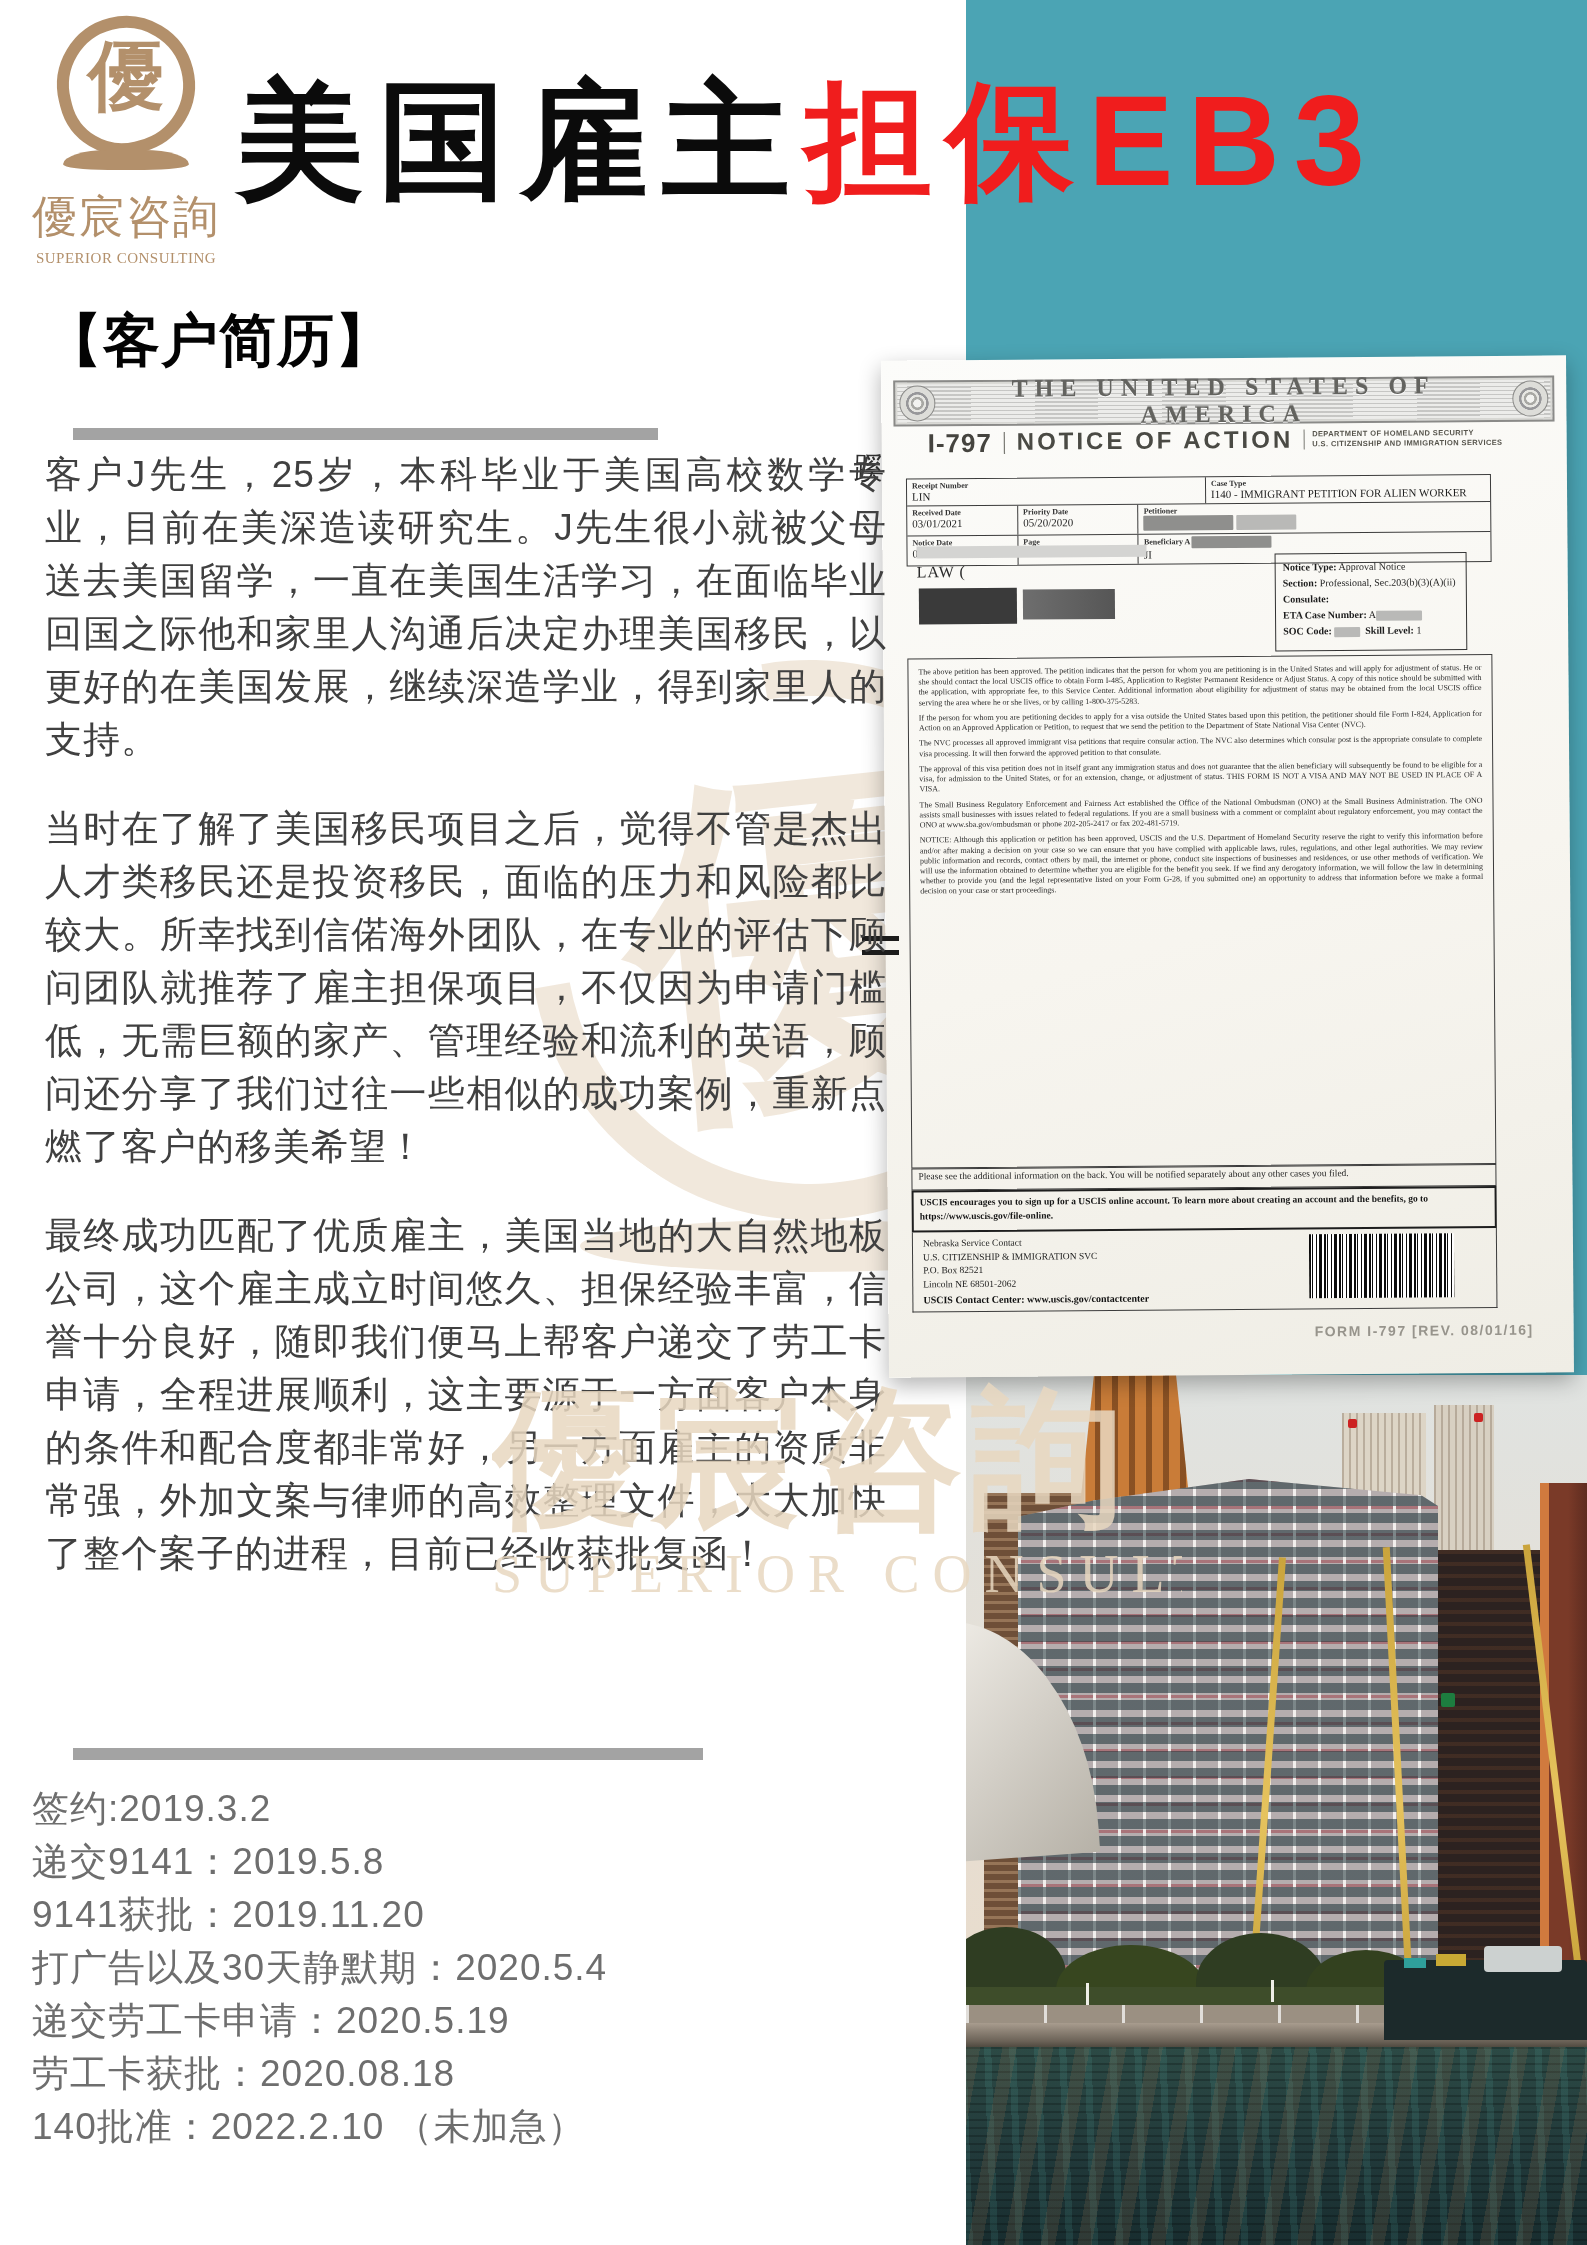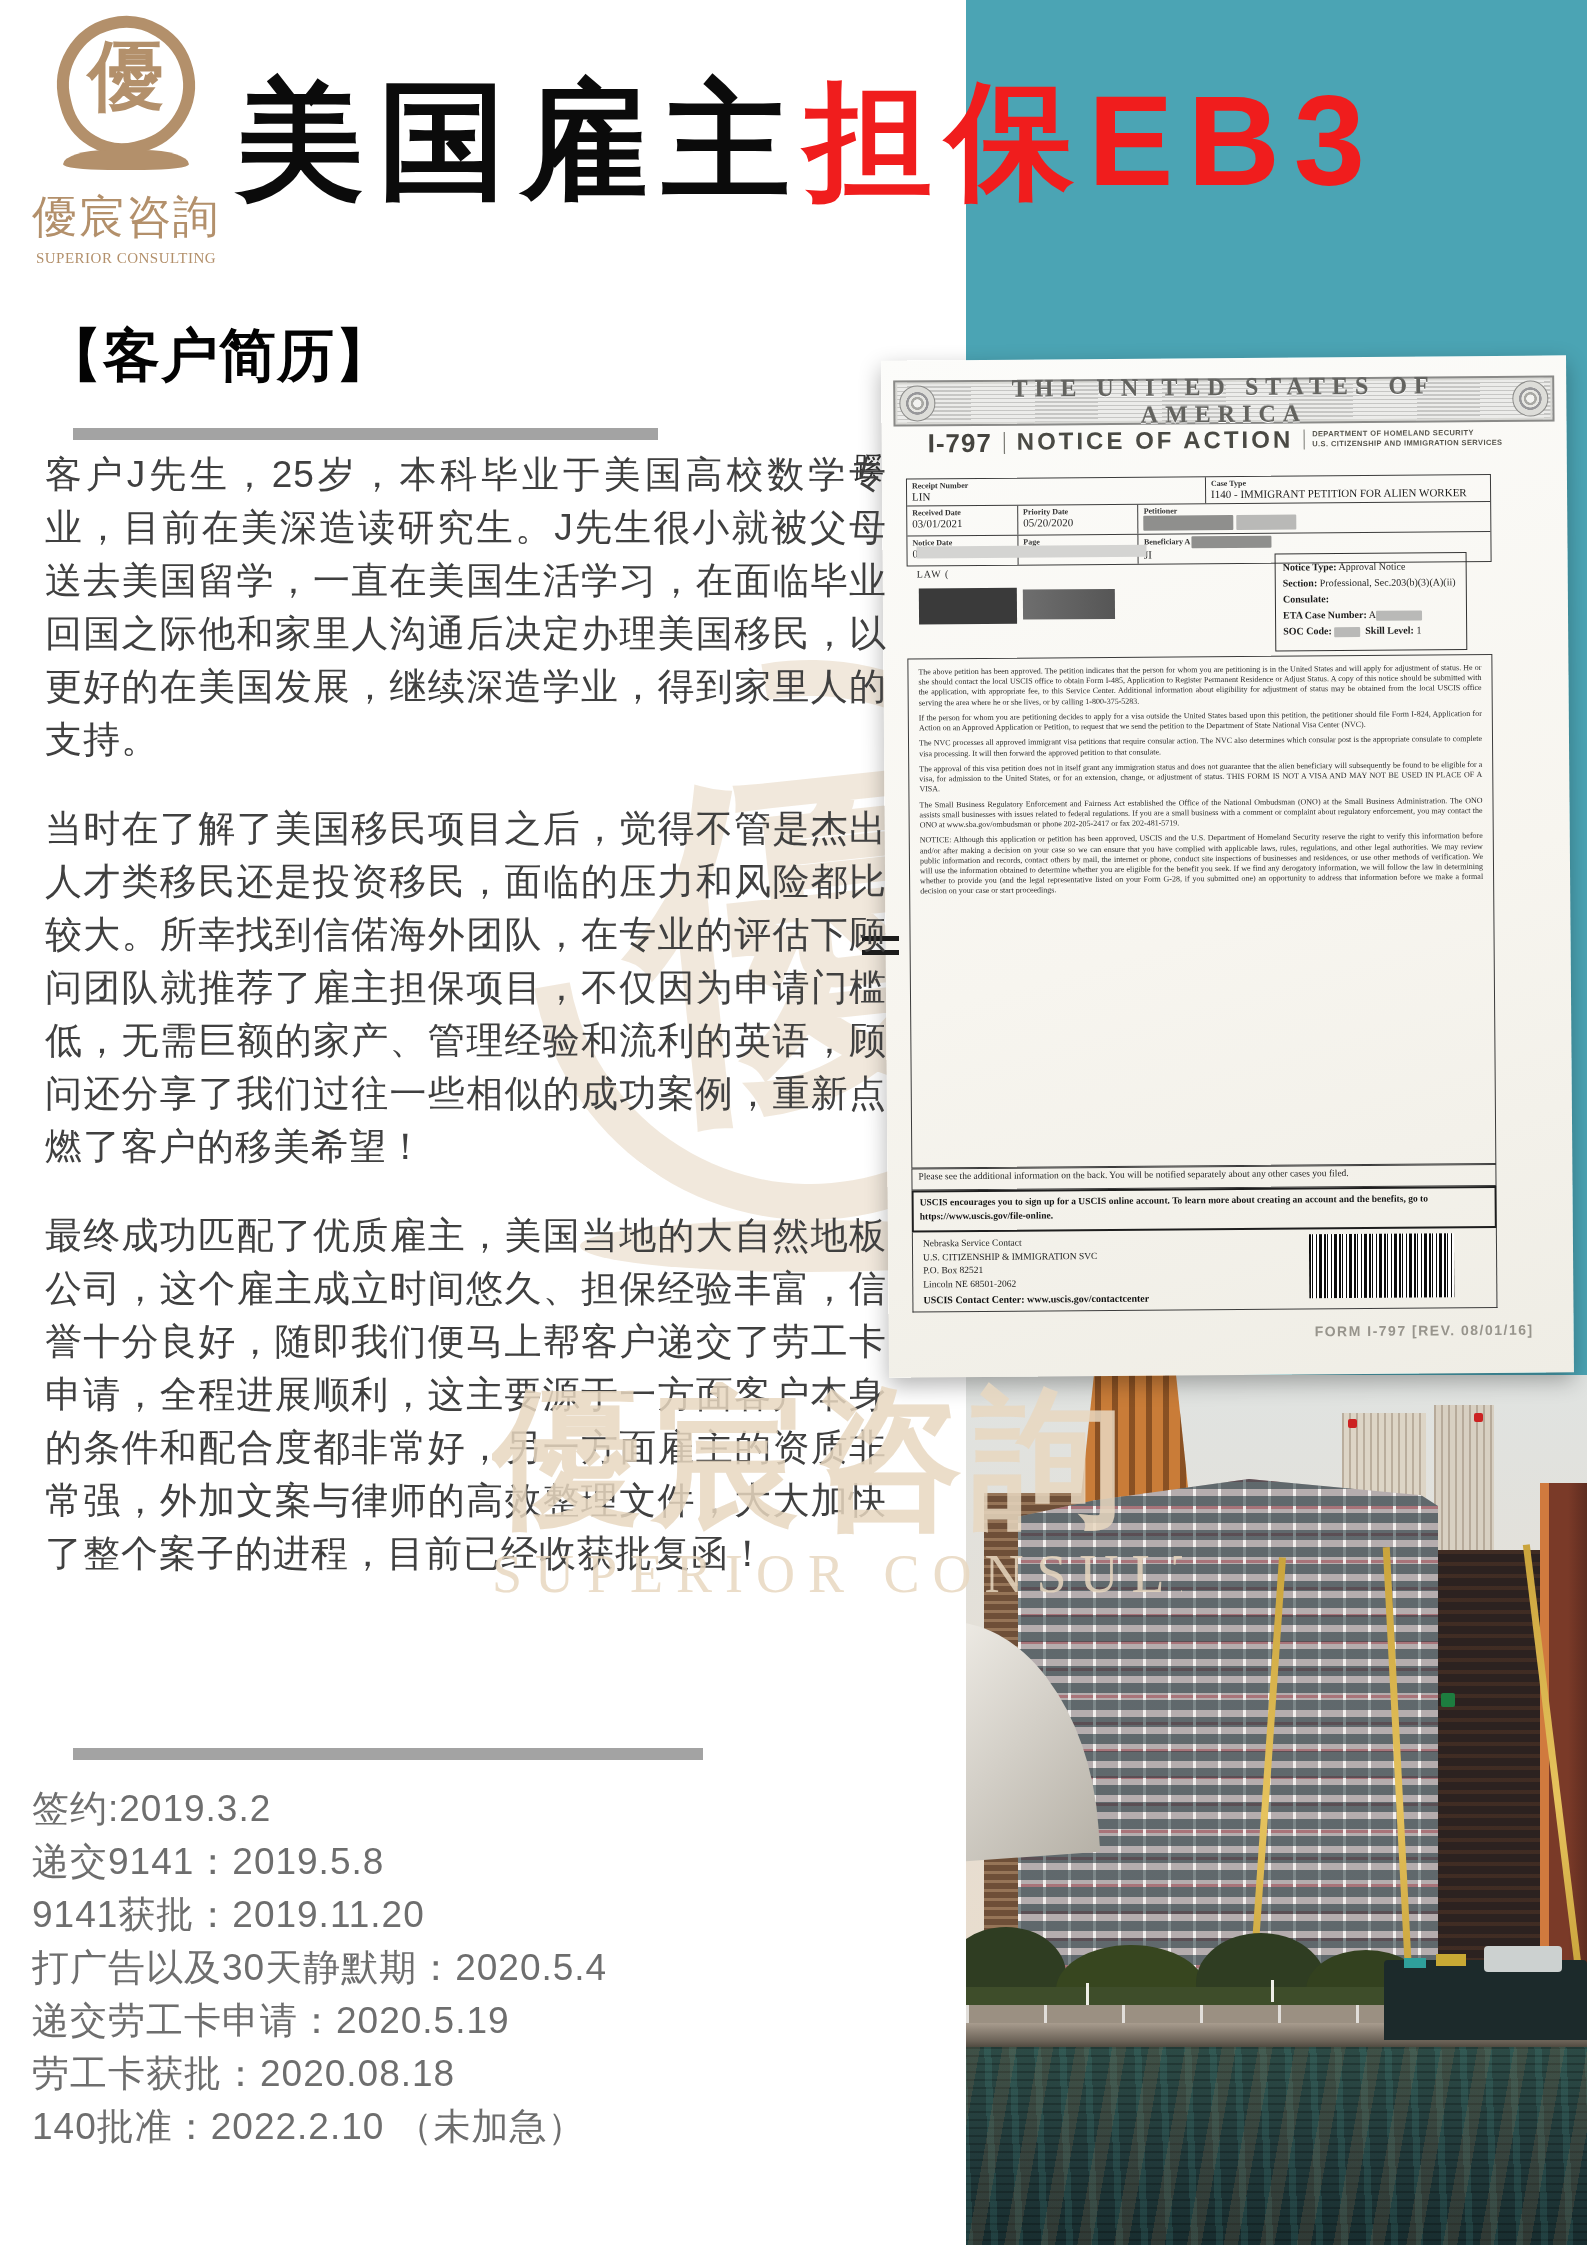--- a/index.html
+++ b/index.html
@@ -85,21 +85,21 @@
   .swoosh{position:absolute;left:12px;top:138px;width:126px;height:20px;background:#b3906b;border-radius:50%/100% 100% 40% 40%}
   .brand-cn{font-size:45px;letter-spacing:2px;line-height:1.1;margin-top:2px}
   .brand-en{font-family:"Liberation Serif",serif;font-size:15px;letter-spacing:.5px;margin-top:8px;white-space:nowrap}
 
   .title{position:absolute;left:236px;top:74px;z-index:6;white-space:nowrap;
     font-size:128px;font-weight:900;letter-spacing:14px;line-height:1.05;font-family:"Liberation Sans",sans-serif}
   .t-black{color:#0b0b0b}
   .t-red{color:#f01d1d}
 
   .h-section{position:absolute;left:45px;z-index:5;font-size:57px;font-weight:900;color:#030303;letter-spacing:1px}
-  .h-profile{top:318px}
+  .h-profile{top:303px}
   .h-time{top:1645px}
   .bar{position:absolute;left:73px;height:12px;background:#a3a3a3;z-index:5}
   .bar1{top:428px;width:585px}
   .bar2{top:1748px;width:630px}
 
   .profile-text{position:absolute;left:45px;top:448px;width:842px;z-index:5}
   .profile-text p{font-size:37px;line-height:53px;letter-spacing:1px;color:#404040;margin-bottom:36px;text-align:justify}
   .timeline{position:absolute;left:32px;top:1782px;width:842px;z-index:5}
   .timeline div{font-size:37px;line-height:53px;letter-spacing:1px;color:#6e6e6e}
 
@@ -132,21 +132,21 @@
   .cell{padding:2px 5px 3px;border-right:1.5px solid #3c3c3c;min-height:26px}
   .cell:last-child{border-right:none}
   .lab{display:block;font-size:8px;font-weight:700;color:#333}
   .val{display:block;font-size:11px;color:#1d1d1d}
   .c1{width:300px}.c2{width:285px}
   .d1{width:113px}.d2{width:123px}.d3{width:359px}
   .blob{display:inline-block;height:15px;background:#b9b9b7;vertical-align:middle;border-radius:1px}
   .blob.dk{background:#8f8f8d}
   .addr{position:absolute;left:34px;top:186px;width:300px}
   .addr .pre{display:block;width:230px;height:12px;background:#d4d4d2;margin-bottom:5px}
-  .addr .who{font-size:10px;letter-spacing:1px;color:#2a2a2a}
+  .addr .who{font-size:16px;letter-spacing:1px;color:#2a2a2a}
   .rd1{position:absolute;left:2px;top:42px;width:98px;height:36px;background:#3a3a3a}
   .rd2{position:absolute;left:106px;top:44px;width:92px;height:30px;background:linear-gradient(90deg,#6e6e6e,#565656)}
   .nbox{position:absolute;left:392px;top:196px;width:192px;height:98px;border:1.5px solid #333;padding:5px 7px;
     font-size:10px;line-height:16px;color:#1d1d1d}
   .nbox b{font-weight:700}
   .bodybox{position:absolute;left:24px;top:298px;width:585px;height:510px;border:1.5px solid #3c3c3c;padding:8px 10px}
   .bodybox p{font-size:8px;line-height:1.28;text-align:justify;color:#2d2d2d;margin-bottom:5px}
   .row-back{position:absolute;left:24px;top:808px;width:585px;height:22px;border:1.5px solid #3c3c3c;
     padding:2px 6px;font-size:9.5px;color:#222}
   .row-online{position:absolute;left:24px;top:830px;width:585px;height:42px;border:2px solid #1e1e1e;

